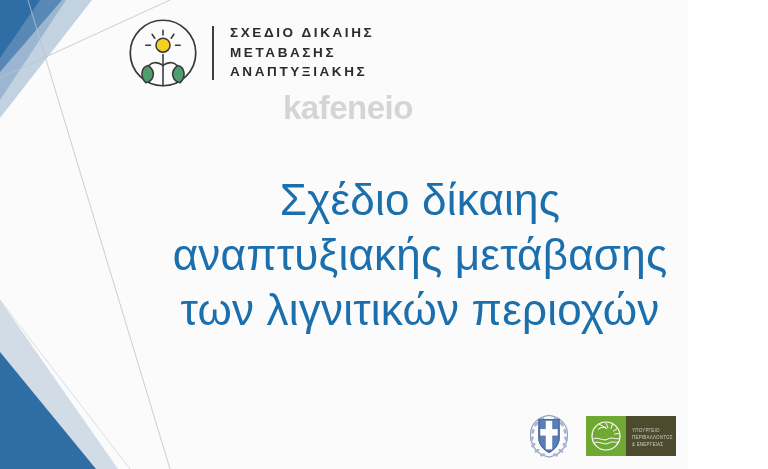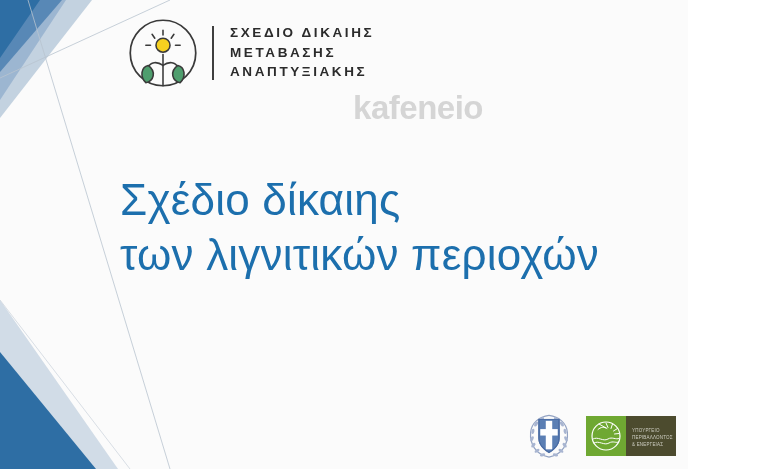--- a/index.html
+++ b/index.html
@@ -66,21 +66,20 @@
     top: 92px;
     width: 200px;
     user-select: none;
   }
   .wm-line1 {
     font-size: 33px;
     font-weight: bold;
     letter-spacing: -0.5px;
     color: #d5d5d5;
     line-height: 0.95;
-    text-align: right;
   }
   .wm-line2 {
     font-size: 26px;
     font-weight: bold;
     letter-spacing: -0.3px;
     color: #e3dcdc;
     line-height: 1.0;
     margin-top: 1px;
   }
   .wm-tld {
@@ -92,21 +91,21 @@
     position: absolute;
     left: 120px;
     top: 172px;
     width: 600px;
     color: #1c6fad;
     font-size: 44px;
     font-weight: normal;
     line-height: 1.255;
     letter-spacing: 0.2px;
   }
-  .title-line { white-space: nowrap; }
+  .title-line { white-space: nowrap; text-align: center; }
 
   
   .date {
     position: absolute;
     left: 122px;
     top: 428px;
     font-size: 10.5px;
     font-weight: bold;
     letter-spacing: 0.9px;
     color: #5a5a5a;
@@ -177,20 +176,21 @@
       <div class="brand-line">ΑΝΑΠΤΥΞΙΑΚΗΣ</div>
     </div>
   </div>
 
   <div class="watermark">
     <div class="wm-line1">kafeneio</div>
   </div>
 
   <div class="title">
     <div class="title-line">Σχέδιο δίκαιης</div>
+    <div class="title-line">αναπτυξιακής μετάβασης</div>
     <div class="title-line">των λιγνιτικών περιοχών</div>
   </div>
 
 
   <div class="emblems">
 
     <svg class="emblem-greece" viewBox="0 0 100 104" aria-hidden="true">
 
       <g fill="none" stroke="#93a3c3" stroke-width="2.6">
         <path d="M50 98 C20 92 8 68 10 44 C12 24 28 10 50 7"></path>

